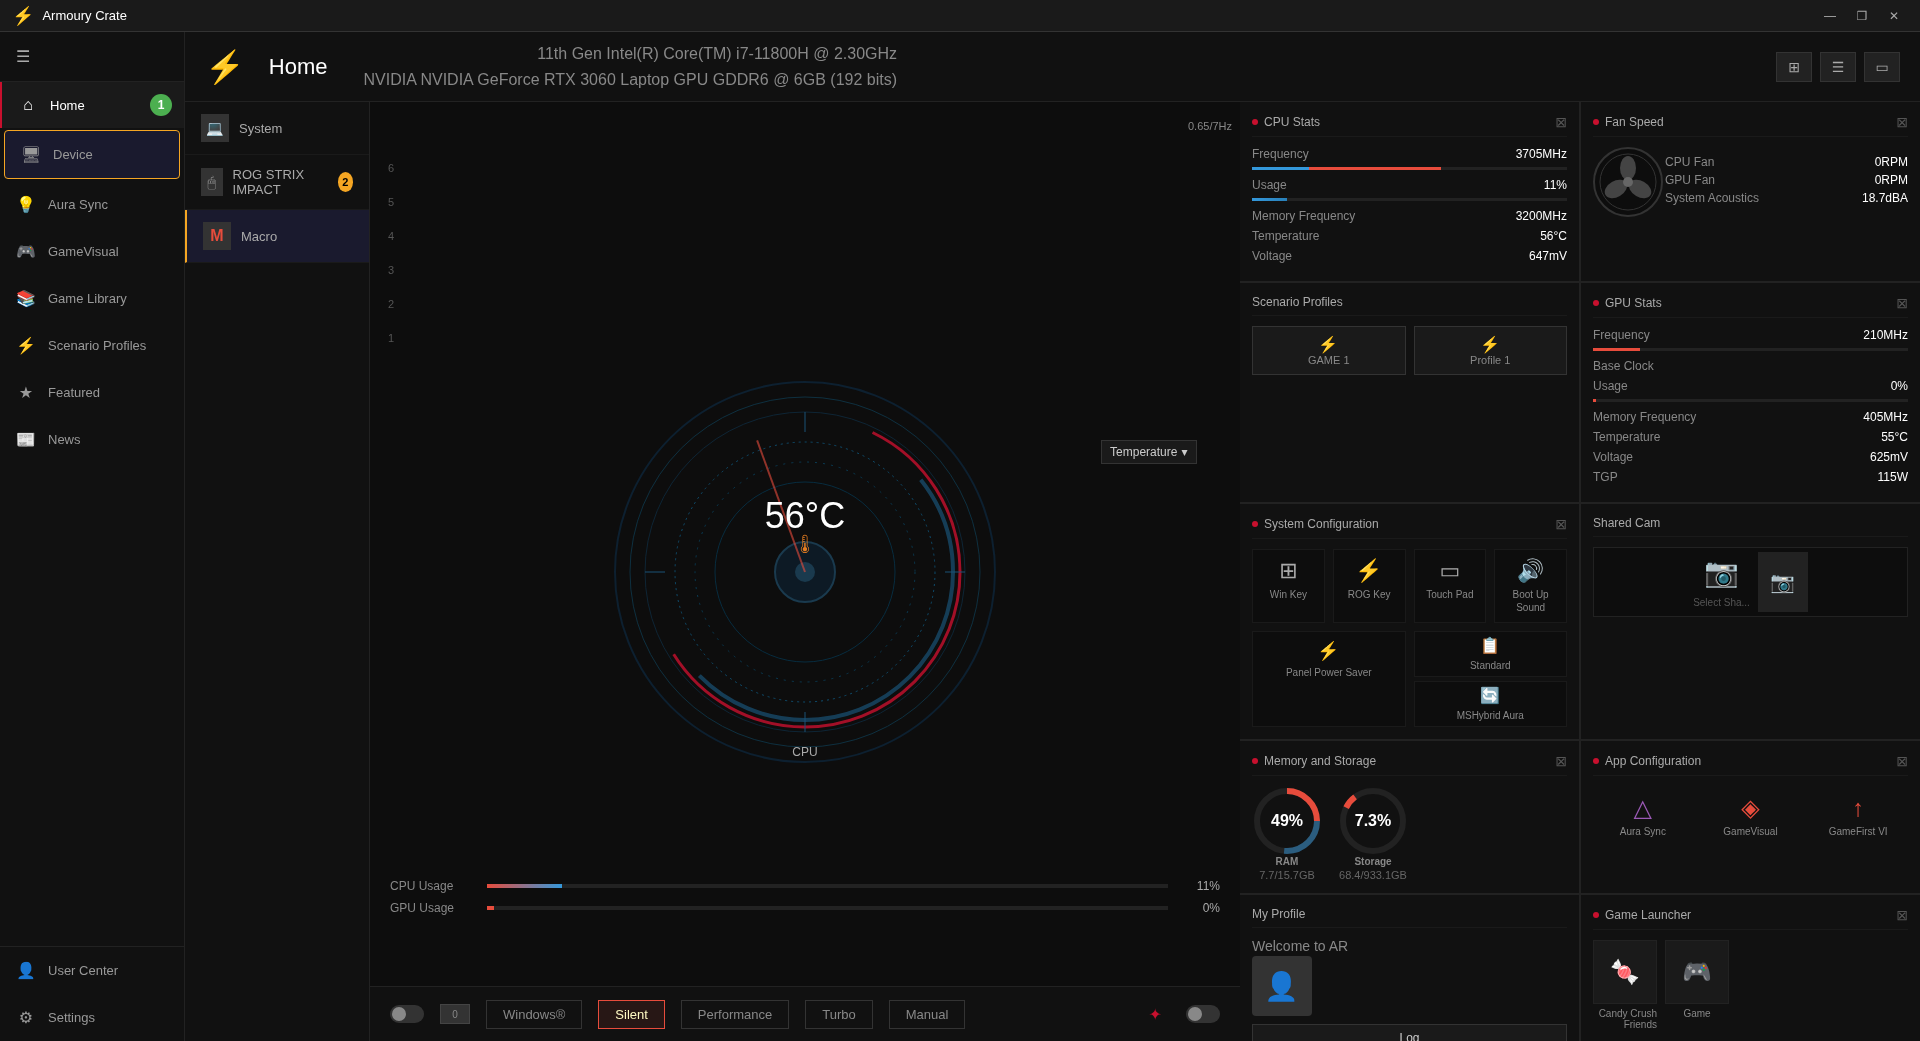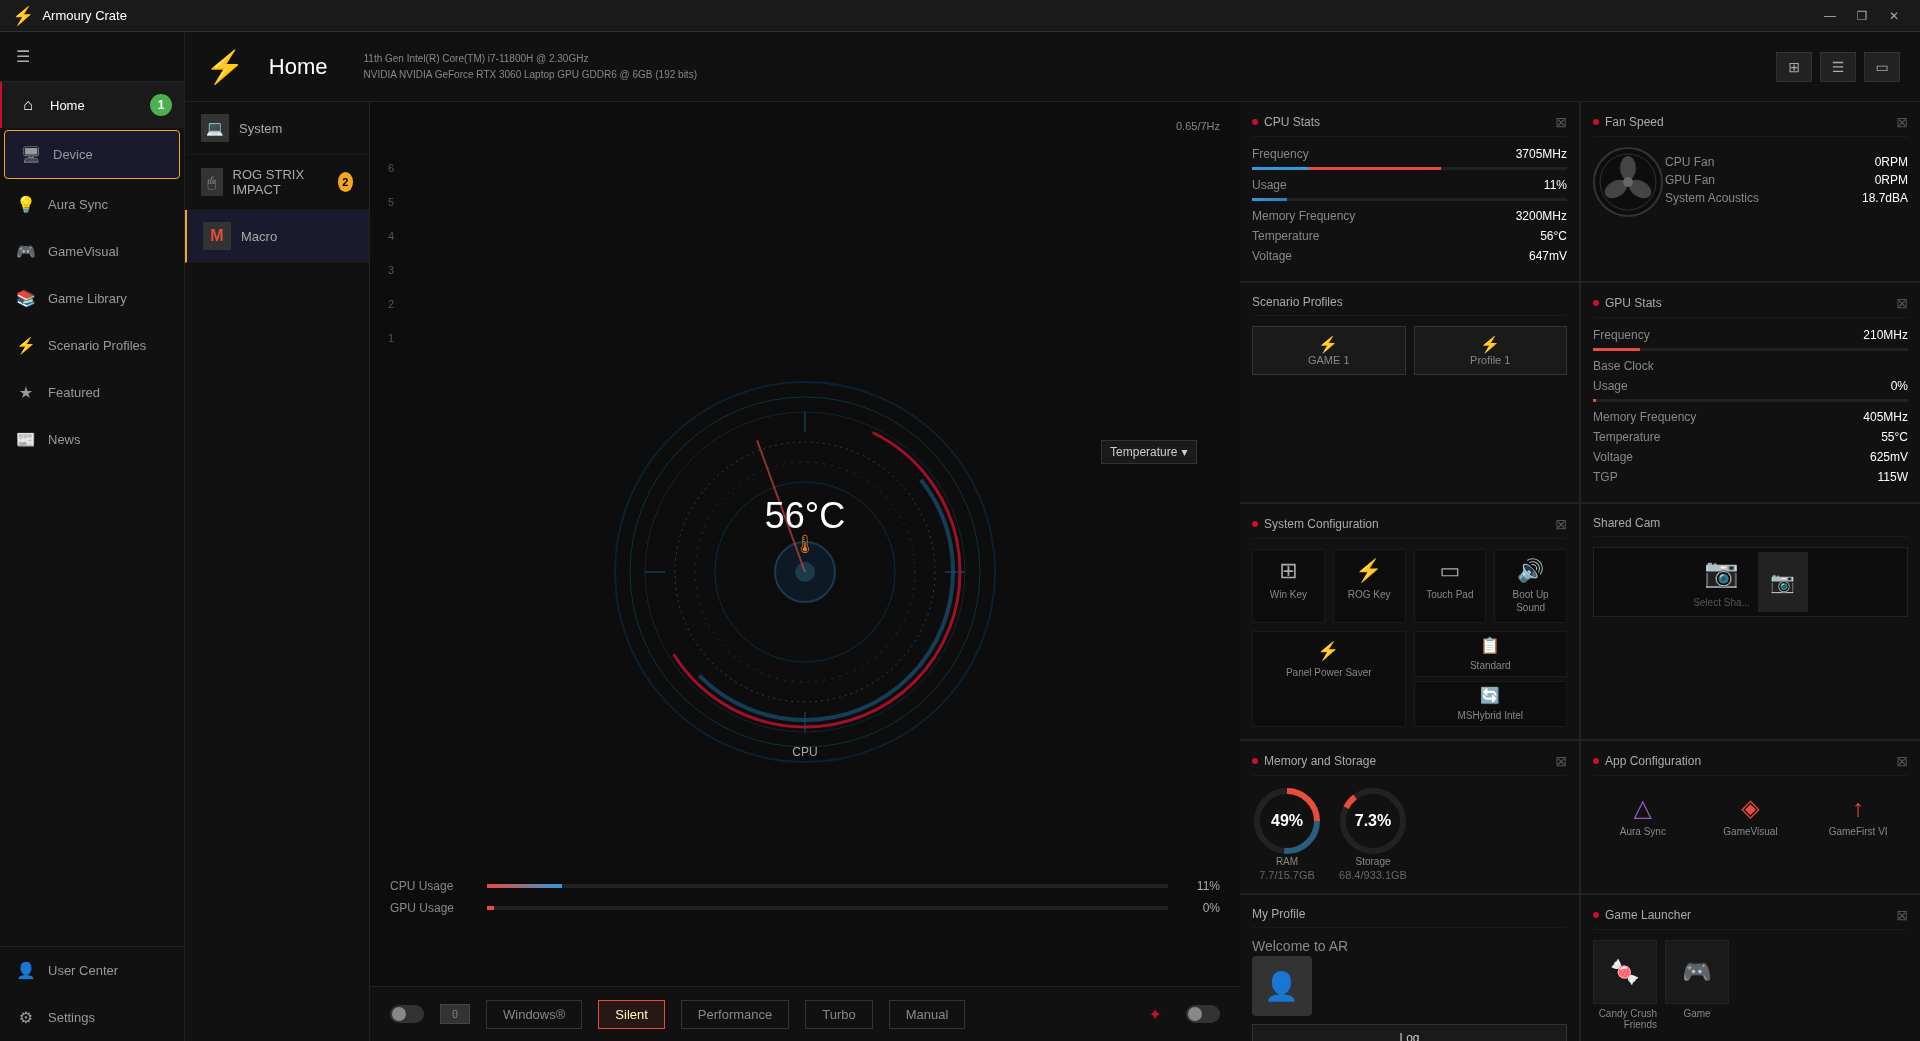--- a/index.html
+++ b/index.html
@@ -83,21 +83,21 @@
       height: 70px;
       background: #111;
       display: flex;
       align-items: center;
       padding: 0 20px;
       border-bottom: 1px solid #222;
       gap: 16px;
     }
     .rog-logo { font-size: 32px; color: #c8102e; margin-right: 8px; }
     .page-title { font-size: 22px; color: #fff; font-weight: 300; margin-right: 20px; }
-    .header-specs { font-size: 10px; color: #888; line-height: 1.6; }
+    .header-specs { font-size: 16px; color: #888; line-height: 1.6; text-align: right; }
     .header-right { margin-left: auto; display: flex; gap: 8px; }
     .view-btn {
       width: 36px; height: 30px;
       background: #222; border: 1px solid #333;
       color: #aaa; cursor: pointer;
       display: flex; align-items: center; justify-content: center;
       font-size: 14px;
     }
 
     
@@ -171,21 +171,21 @@
       color: #ccc;
       padding: 4px 8px;
       font-size: 12px;
       display: flex;
       align-items: center;
       gap: 4px;
     }
     .perf-bar {
       position: absolute;
       top: 18px;
-      right: 20px;
+      right: 8px;
       font-size: 11px;
       color: #888;
     }
     .fan-scale {
       position: absolute;
       left: 18px;
       top: 60px;
       color: #555;
       font-size: 11px;
       display: flex;
@@ -406,21 +406,21 @@
       width: 70px; height: 70px;
     }
     .memory-gauge svg { width: 70px; height: 70px; }
     .memory-center {
       position: absolute;
       top: 50%; left: 50%;
       transform: translate(-50%, -50%);
       text-align: center;
     }
     .memory-pct { font-size: 16px; color: #fff; font-weight: bold; }
-    .memory-sub { font-size: 10px; color: #888; }
+    .memory-sub { font-size: 10px; color: #888; font-weight: bold; }
     .memory-detail { font-size: 11px; color: #666; margin-top: 2px; }
 
     
     #right-panels::-webkit-scrollbar { width: 4px; }
     #right-panels::-webkit-scrollbar-track { background: #111; }
     #right-panels::-webkit-scrollbar-thumb { background: #333; }
 
     .toggle-switch {
       width: 34px; height: 18px;
       background: #333;
@@ -788,21 +788,21 @@
               <span class="config-icon" style="font-size:18px;">⚡</span>
               <span class="config-label">Panel Power Saver</span>
             </div>
             <div style="display:flex; flex-direction:column; gap:4px;">
               <div class="config-item" style="padding:4px;">
                 <span class="config-icon" style="font-size:16px;">📋</span>
                 <span class="config-label">Standard</span>
               </div>
               <div class="config-item" style="padding:4px;">
                 <span class="config-icon" style="font-size:16px;">🔄</span>
-                <span class="config-label">MSHybrid Intel</span>
+                <span class="config-label">MSHybrid Aura</span>
               </div>
             </div>
           </div>
         </div>
 
         <div class="panel">
           <div class="panel-title">
             <span>Shared Cam</span>
           </div>
           <div class="cam-preview">

